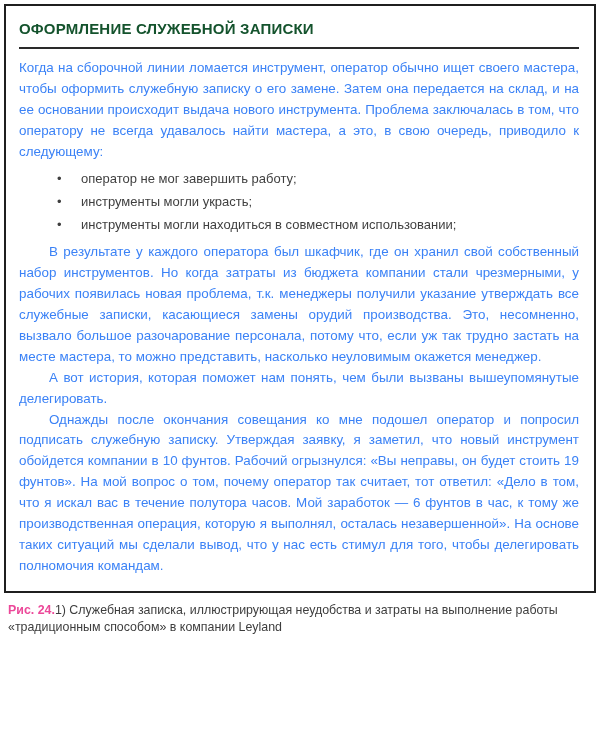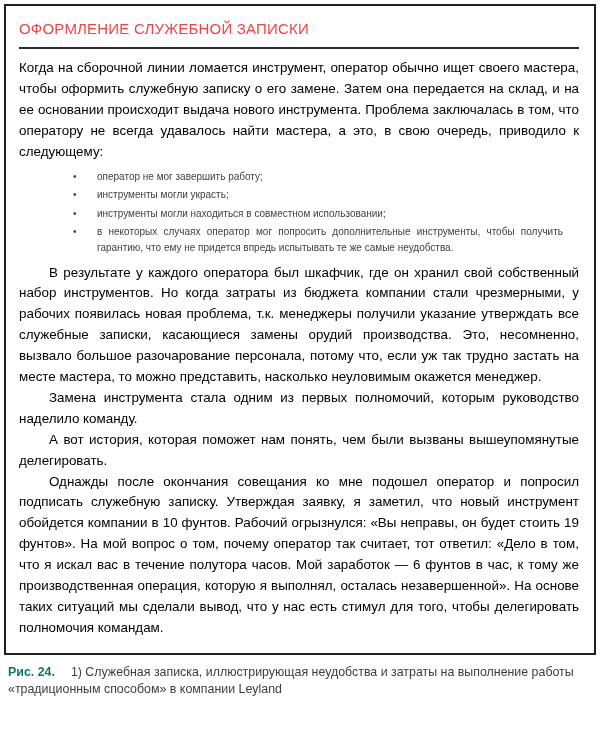--- a/index.html
+++ b/index.html
@@ -21,70 +21,70 @@
     padding: 4px 4px 0 4px;
   }
   .memo-box {
     box-sizing: border-box;
     border: 2px solid #1f1f1f;
     padding: 10px 15px 14px 13px;
   }
   .section-title {
     margin: 2px 0 0 0;
     font-size: 15px;
-    font-weight: 400;
-    color: #ef4444;
+    font-weight: 700;
+    color: #14532d;
     line-height: 1.4;
     letter-spacing: 0.2px;
   }
   .title-divider {
     border: none;
     border-top: 2px solid #2a2a2a;
     margin: 8px 0 9px 0;
   }
   .body-text p {
     margin: 0;
     font-size: 13.4px;
     line-height: 1.56;
     text-align: justify;
-    color: #000000;
+    color: #3b82f6;
   }
   .body-text p.indent {
     text-indent: 30px;
   }
   ul.bullets {
     list-style: none;
     margin: 6px 0 7px 0;
     padding: 0 0 0 62px;
   }
   ul.bullets li {
     position: relative;
-    font-size: 10px;
+    font-size: 13px;
     line-height: 1.56;
     text-align: justify;
     color: #3f3f3f;
-    margin: 3px 16px;
+    margin: 3px 0;
   }
   ul.bullets li::before {
     content: "\2022";
     position: absolute;
     left: -24px;
     color: #3f3f3f;
   }
   .figure-caption {
     margin: 9px 6px 0 4px;
     font-size: 12.4px;
     line-height: 1.42;
     color: #3d3d3d;
     text-align: left;
   }
   .figure-caption .cap-label {
     font-weight: 700;
-    color: #0f766e;
-    margin-right: 16px;
+    color: #ec4899;
+    margin-right: 0;
   }
 </style>
 </head>
 <body>
 
 <div class="page">
 
   <div class="memo-box">
 
     <h1 class="section-title">
@@ -94,25 +94,23 @@
     <hr class="title-divider">
 
     <div class="body-text">
 
       <p>Когда на сборочной линии ломается инструмент, оператор обычно ищет своего мастера, чтобы оформить служебную записку о его замене. Затем она передается на склад, и на ее основании происходит выдача нового инструмента. Проблема заключалась в том, что оператору не всегда удавалось найти мастера, а это, в свою очередь, приводило к следующему:</p>
 
       <ul class="bullets">
         <li>оператор не мог завершить работу;</li>
         <li>инструменты могли украсть;</li>
         <li>инструменты могли находиться в совместном использовании;</li>
-        <li>в некоторых случаях оператор мог попросить дополнительные инструменты, чтобы получить гарантию, что ему не придется впредь испытывать те же самые неудобства.</li>
       </ul>
 
       <p class="indent">В результате у каждого оператора был шкафчик, где он хранил свой собственный набор инструментов. Но когда затраты из бюджета компании  стали чрезмерными, у рабочих появилась новая проблема, т.к. менеджеры получили указание утверждать все служебные записки, касающиеся замены орудий производства. Это, несомненно, вызвало большое разочарование персонала, потому что, если уж так трудно застать на месте мастера, то можно представить, насколько неуловимым окажется менеджер.</p>
-      <p class="indent">Замена инструмента стала одним из первых полномочий, которым руководство наделило команду.</p>
       <p class="indent">А вот история, которая поможет нам понять, чем были вызваны вышеупомянутые делегировать.</p>
       <p class="indent">Однажды после окончания совещания ко мне подошел оператор и попросил подписать служебную записку. Утверждая заявку, я заметил, что новый инструмент обойдется компании в 10 фунтов. Рабочий огрызнулся: «Вы неправы, он будет стоить 19 фунтов». На мой вопрос о том, почему оператор так считает, тот ответил: «Дело в том, что я искал вас в течение полутора часов. Мой заработок — 6 фунтов в час, к тому же производственная операция, которую я выполнял, осталась незавершенной». На основе таких ситуаций мы сделали вывод, что у нас есть стимул для того, чтобы делегировать полномочия командам.</p>
 
     </div>
   </div>
 
   <p class="figure-caption">
     <span class="cap-label">Рис. 24.</span><span>1) Служебная записка, иллюстрирующая неудобства и затраты на выполнение работы «традиционным способом» в компании Leyland</span>
   </p>
 

